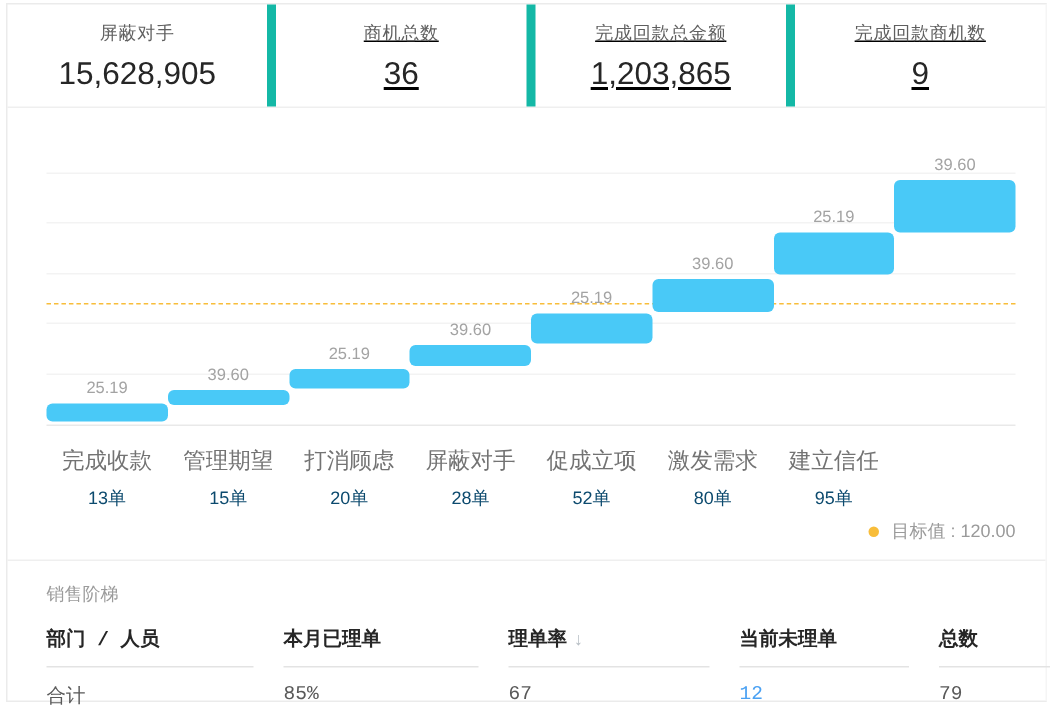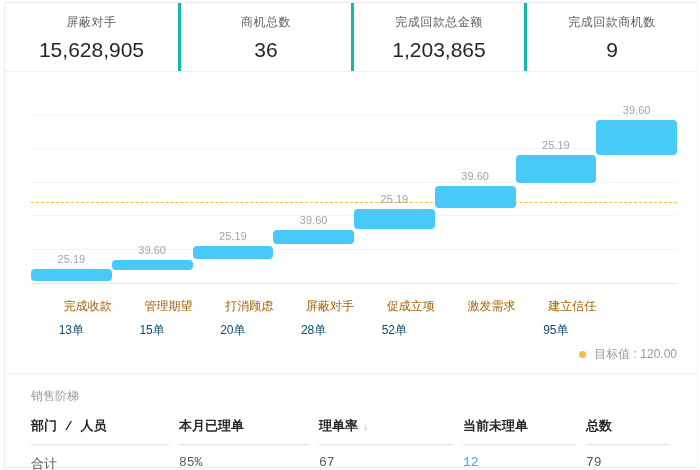--- a/index.html
+++ b/index.html
@@ -6,48 +6,48 @@
   html,body { width:700px; height:470px; background:#fff; overflow:hidden;
               font-family:"Liberation Sans","DejaVu Sans",sans-serif; }
   .page { position:absolute; left:4px; top:2px; width:694px; height:466px;
           border:1px solid #ebebeb; border-right-color:#f5f5f5; background:#fff; }
 
   
   .kpi-row { position:absolute; left:0; top:0; width:100%; height:69px;
              display:grid; grid-template-columns:1fr 1fr 1fr 1fr;
              border-bottom:1px solid #efefef; }
   .kpi { text-align:center; padding-top:11px; }
-  .kpi + .kpi { border-left:3px solid #14b8a6; }
+  .kpi + .kpi { border-left:6px solid #14b8a6;text-decoration:underline; }
   .kpi-label { font-size:12px; color:#5f5f5f; letter-spacing:.5px; }
   .kpi-value { font-size:21px; color:#262626; margin-top:7px; font-weight:500; }
 
   
   .chart-section { position:absolute; left:0; top:70px; width:100%; height:300px; }
   .plot { position:absolute; left:26px; top:44px; width:646px; height:167px;
           border-bottom:1px solid #e9e9e9; }
   .gridline { position:absolute; left:0; width:100%; height:1px; background:#f3f3f3; z-index:0; }
   .target-line { position:absolute; left:0; width:100%; height:0;
                  border-top:1px dashed #f3c44c; z-index:1; }
   .bar { position:absolute; border-radius:4px; z-index:2; }
   .bar-label { position:absolute; text-align:center; font-size:11px; color:#a3a3a3; z-index:3; }
   .cats { position:absolute; left:26px; top:225px; width:646px;
           display:grid; grid-template-columns:repeat(8,1fr); text-align:center; }
-  .cat-name { font-size:12px; color:#a16207;text-align:right; }
+  .cat-name { font-size:15px; color:#737373; }
   .cat-count { font-size:12px; color:#0c4a6e; margin-top:7px; }
   .legend { position:absolute; right:20px; top:273px; display:flex; align-items:center;
             font-size:12px; color:#9a9a9a; }
   .legend .dot { display:inline-block; width:7px; height:7px; border-radius:50%;
                  margin-right:8px; }
 
   
   .table-section { position:absolute; left:0; top:370px; width:100%; height:116px;
                    border-top:1px solid #efefef; padding:0 26px;font-family:Liberation Mono, monospace; }
   .section-title { font-size:12px; color:#9b9b9b; margin-top:14px; }
   .thead, .trow { display:grid; grid-template-columns:138px 130px 134px 113px 84px;
-                  column-gap:10px; }
+                  column-gap:20px; }
   .thead { margin-top:12px; }
   .th { font-size:13px; color:#262626; font-weight:700; padding-bottom:9px;
         border-bottom:1px solid #e3e3e3; }
   .th .sort { color:#b9c0c6; font-weight:400; font-size:12px; margin-left:4px; }
   .td { font-size:13px; color:#595959; padding:10px 0 9px 0;
         border-bottom:1px solid #f1f1f1; }
   .td.link { cursor:pointer; }
 </style>
 </head>
 <body>
@@ -114,20 +114,21 @@
         <div>
           <div class="cat-name">屏蔽对手</div>
           <div class="cat-count">28单</div>
         </div>
         <div>
           <div class="cat-name">促成立项</div>
           <div class="cat-count">52单</div>
         </div>
         <div>
           <div class="cat-name">激发需求</div>
+          <div class="cat-count">80单</div>
         </div>
         <div>
           <div class="cat-name">建立信任</div>
           <div class="cat-count">95单</div>
         </div>
       </div>
     <div class="legend">
       <span class="dot" id="legend-dot" style="background: rgb(248, 189, 58);"></span>
       <span>目标值 : 120.00</span>
     </div>

